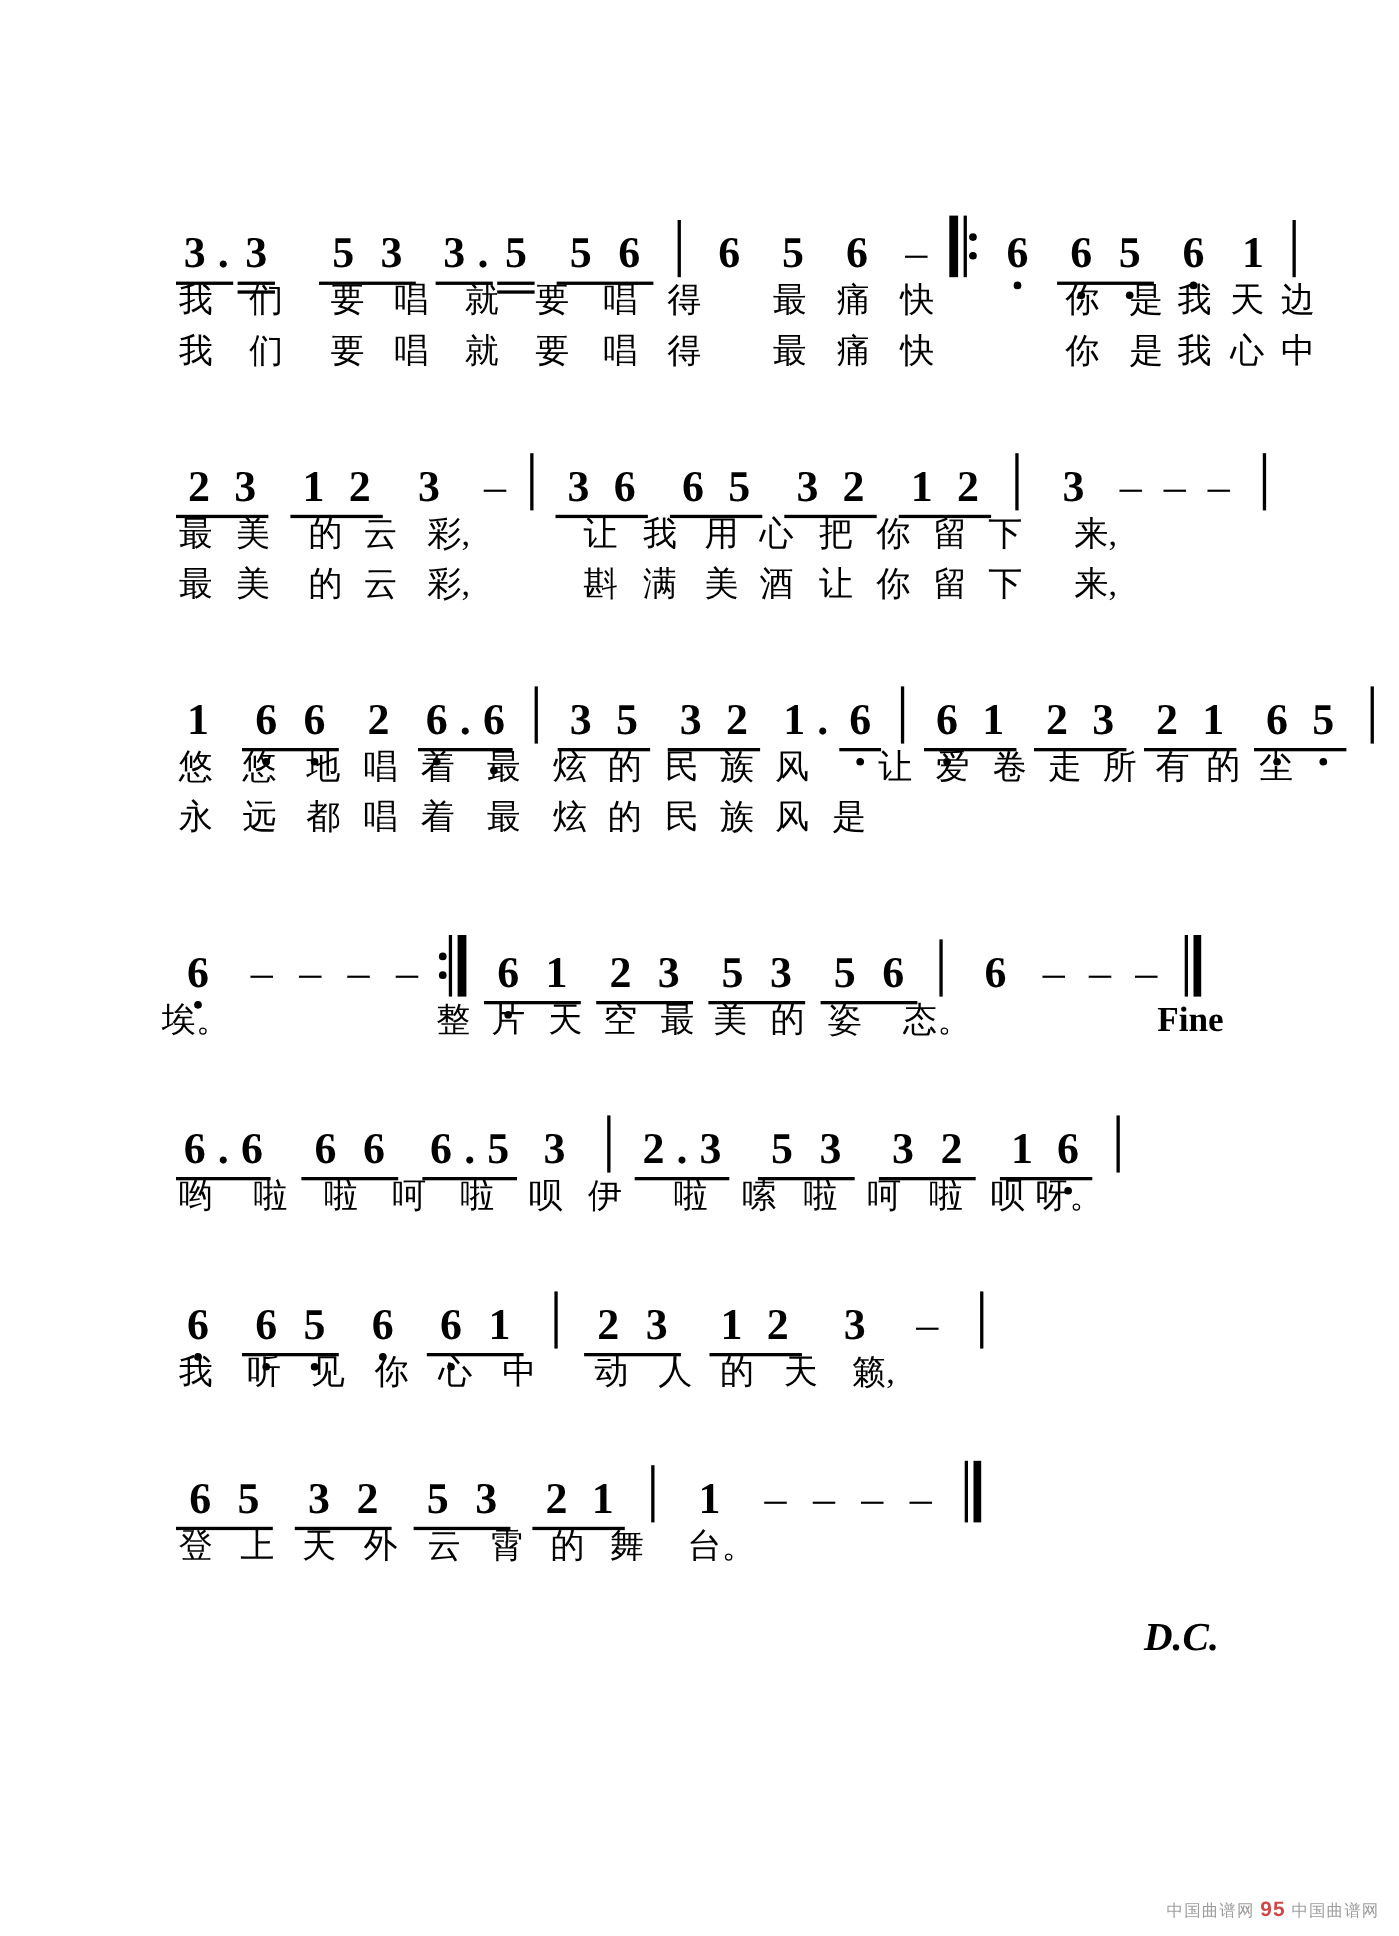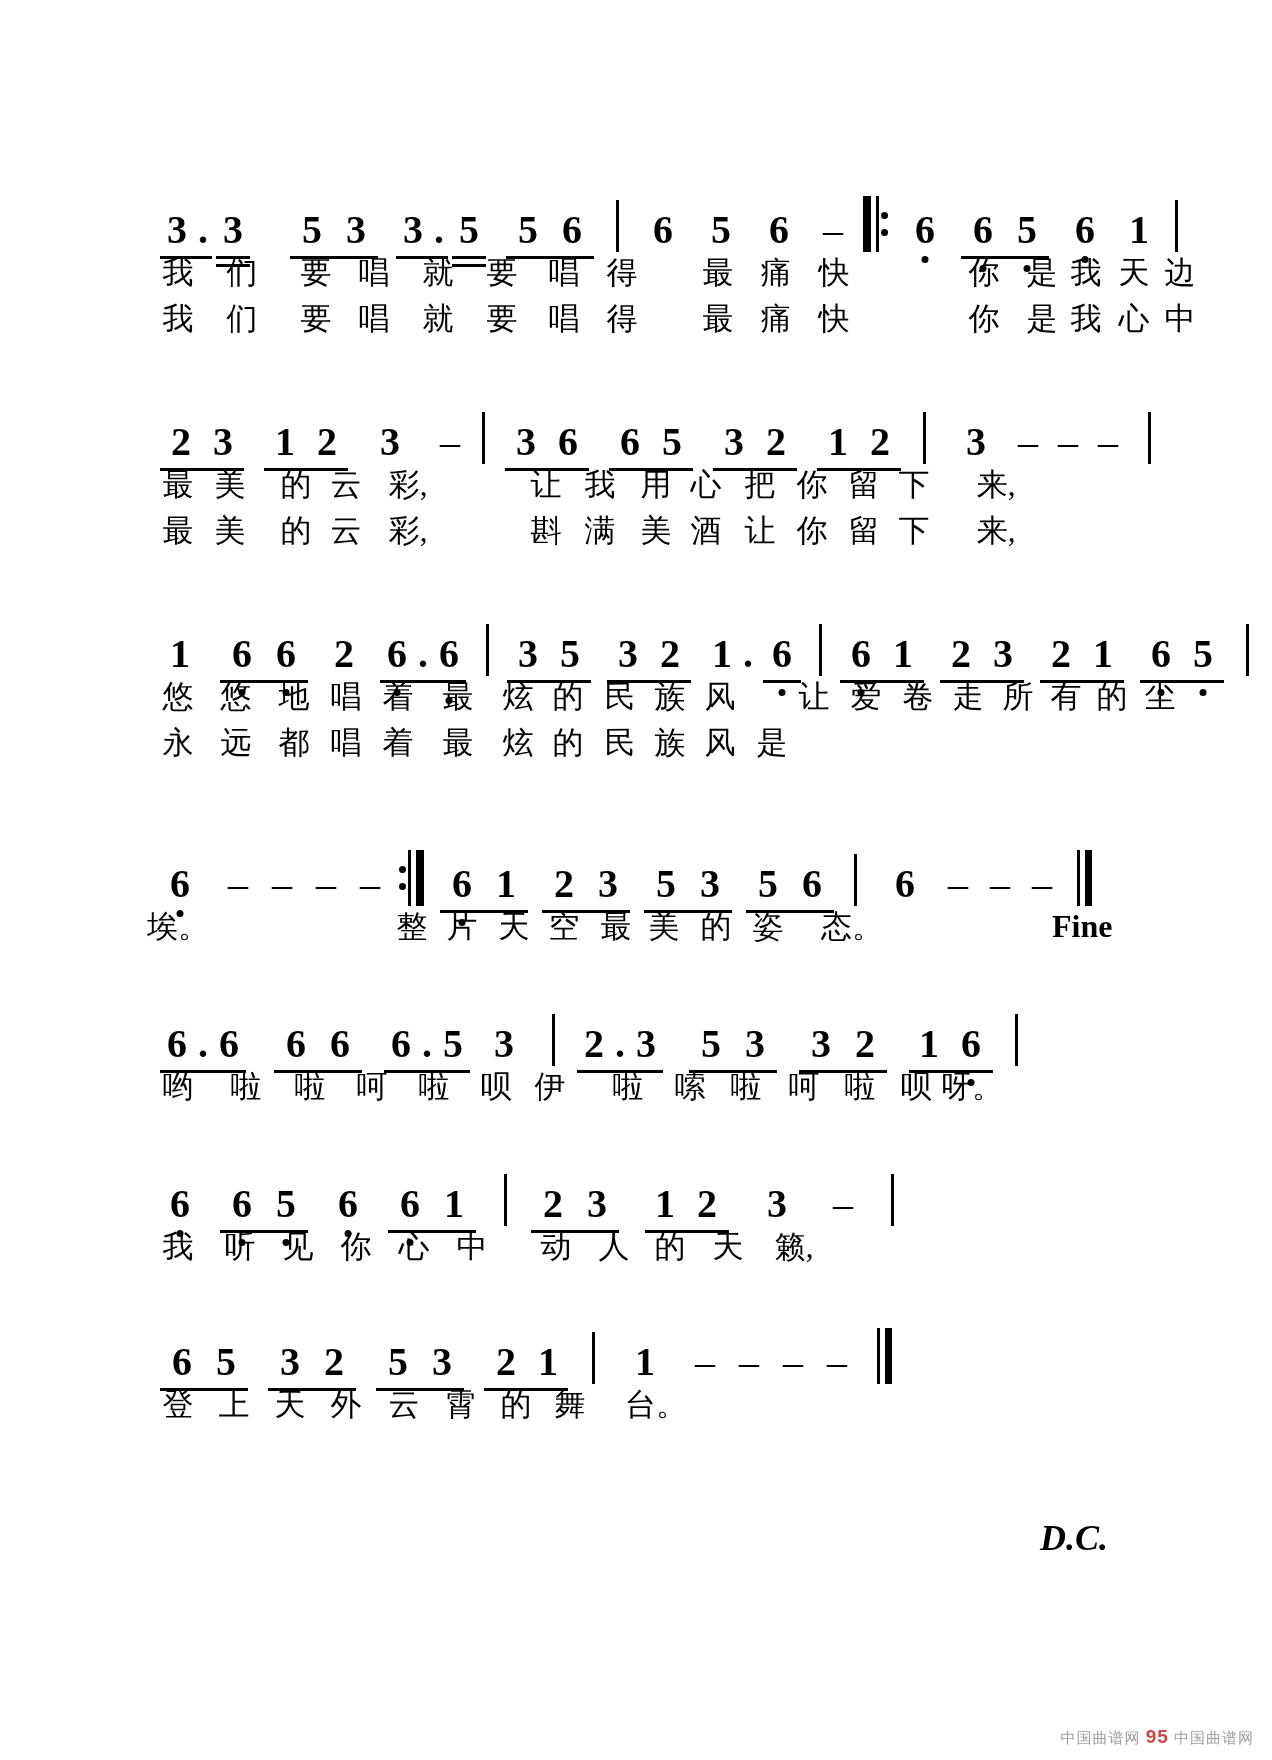--- a/index.html
+++ b/index.html
@@ -720,21 +720,21 @@
         <span class="ly" style="left: 254px;">云</span>
         <span class="ly" style="left: 310px;">霄</span>
         <span class="ly" style="left: 366px;">的</span>
         <span class="ly" style="left: 420px;">舞</span>
         <span class="ly" style="left: 506px;">台。</span>
       </div>
   </div>
 
   <div class="mark" style="left:1052px; top:910px;">Fine</div>
 
-  <div class="mark ital" style="left:1040px; top:1520px;">D.C.</div>
+  <div class="mark ital" style="left:1040px; top:1470px;">D.C.</div>
 
   <div class="watermark">
     <span>中国曲谱网</span>
     <span class="accent">95</span>
     <span>中国曲谱网</span>
   </div>
 
 </div>
 
 </body></html>

